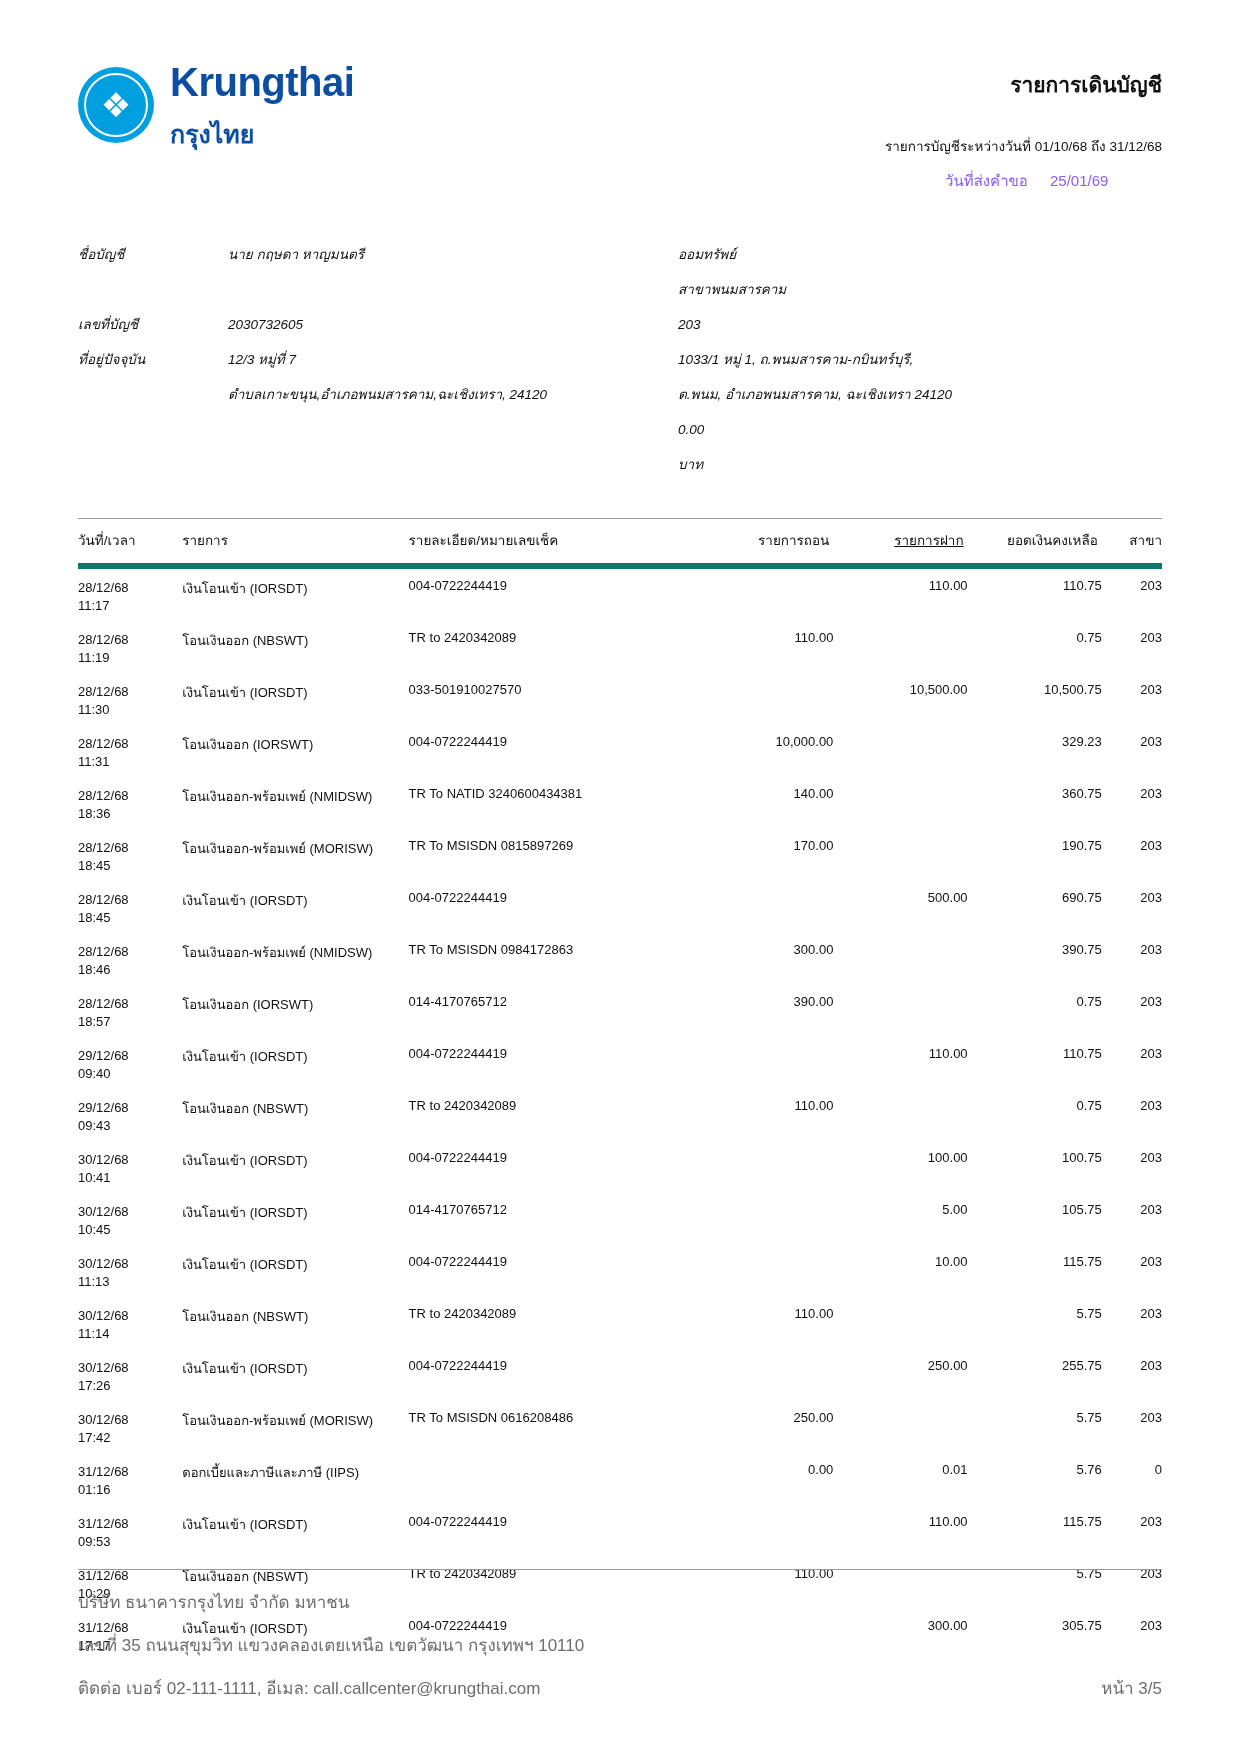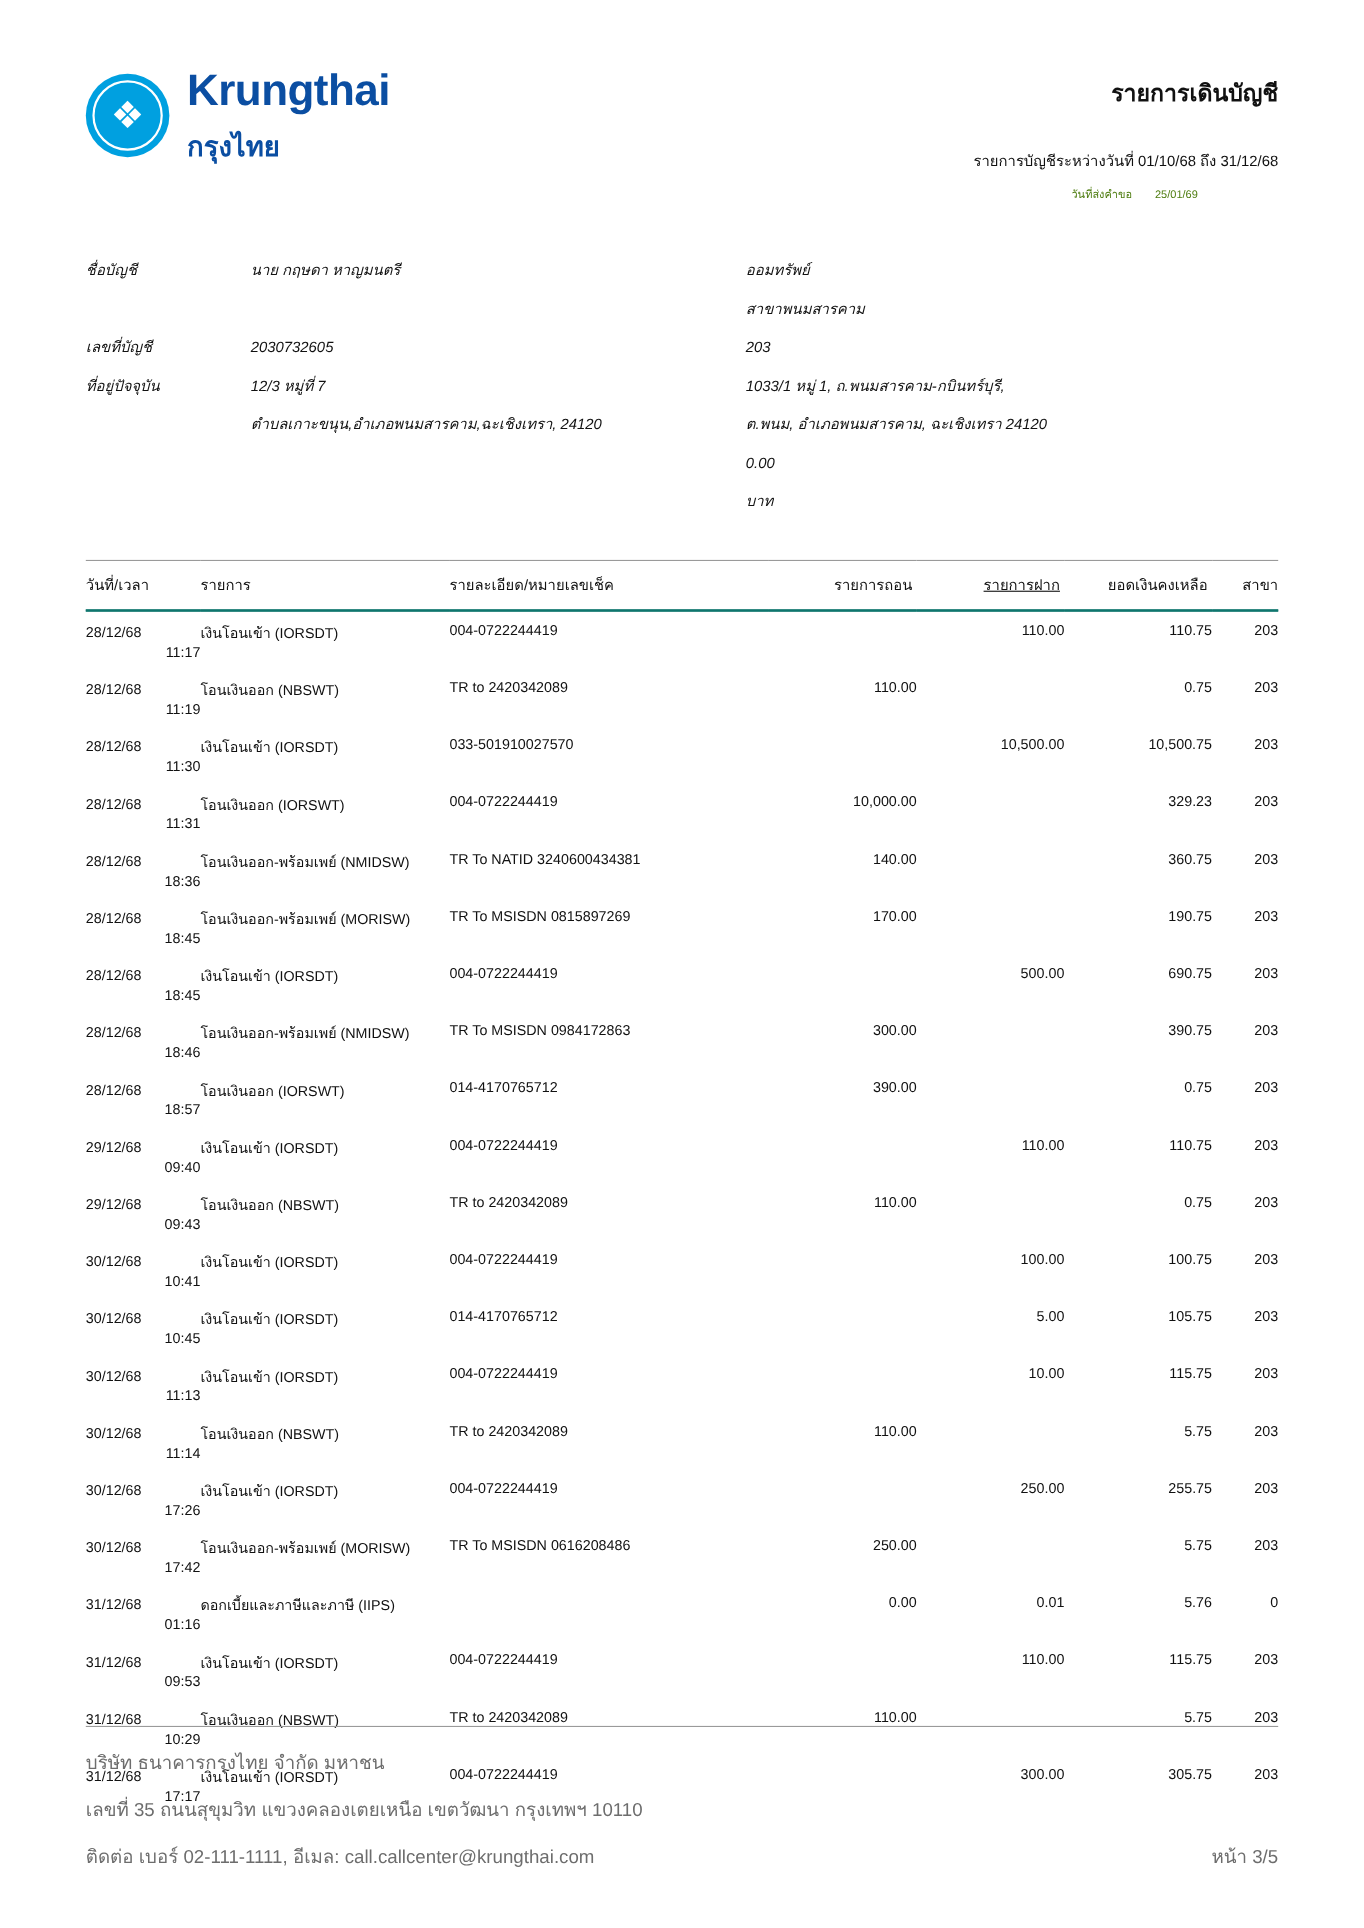--- a/index.html
+++ b/index.html
@@ -84,22 +84,22 @@
     color: #111;
     margin-bottom: 13px;
   }
   .doc-sub {
     font-size: 13.5px;
     color: #111;
     margin-bottom: 12px;
     margin-top: 34px;
   }
   .doc-req {
-    font-size: 10px;
-    color: #4d7c0f;
+    font-size: 15px;
+    color: #8b5cf6;
   }
   .doc-req .req-val {
     display: inline-block;
     min-width: 112px;
     text-align: left;
     margin-left: 18px;
   }
 
   
   .info {
@@ -131,42 +131,42 @@
   table.txn {
     width: 100%;
     border-collapse: collapse;
     font-size: 13px;
   }
   table.txn thead th {
     font-weight: normal;
     font-size: 13.5px;
     color: #111;
     padding: 10px 0 12px 0;
-    border-bottom: 2px solid #0f766e;
+    border-bottom: 6px solid #0f766e;
     border-top: 1px solid #9a9a9a;
     vertical-align: bottom;
   }
   table.txn thead th.date { text-align: left; width: 104px; }
   table.txn thead th.desc { text-align: left; width: 226px; }
   table.txn thead th.detail { text-align: left; width: 290px; }
   table.txn thead th.withdraw { text-align: right; width: 130px; padding-right: 4px; }
   table.txn thead th.deposit { text-align: right; width: 130px; padding-right: 4px; text-decoration: underline; }
   table.txn thead th.balance { text-align: right; width: 130px; padding-right: 4px; }
   table.txn thead th.branch { text-align: right; width: 60px; }
 
   table.txn tbody td {
     padding: 0;
     vertical-align: top;
     color: #111;
     font-size: 13px;
     height: 43px;
   }
   table.txn tbody tr td { padding-top: 9px; }
   td.date .d1 { display: block; line-height: 19px; }
-  td.date .d2 { display: block; line-height: 18px; text-align: right; }
+  td.date .d2 { display: block; line-height: 18px; }
   td.num { text-align: right; padding-right: 4px; white-space: nowrap; }
   td.branch { text-align: right; }
 
   
   .footer {
     position: absolute;
     left: 78px;
     right: 78px;
     bottom: 52px;
     border-top: 1px solid #9a9a9a;

